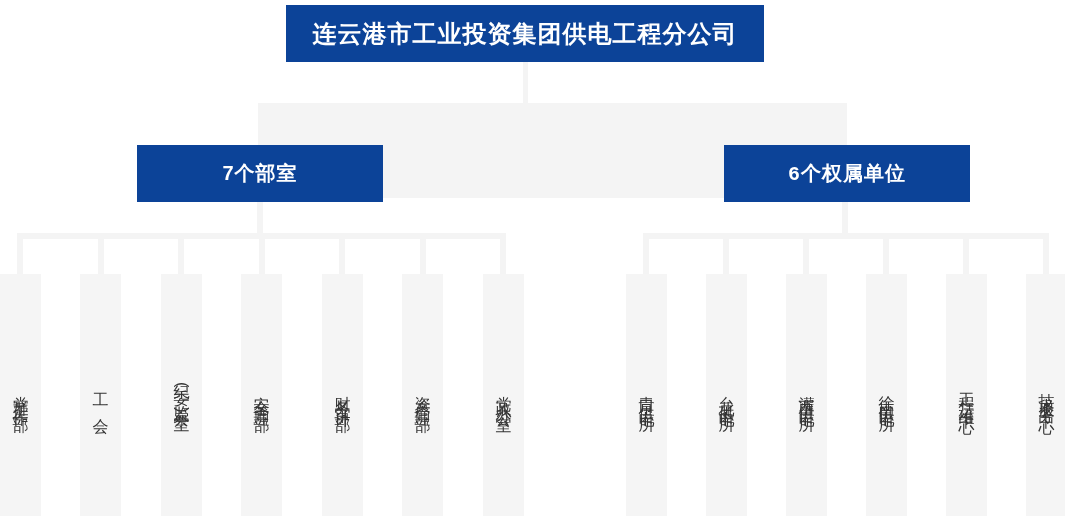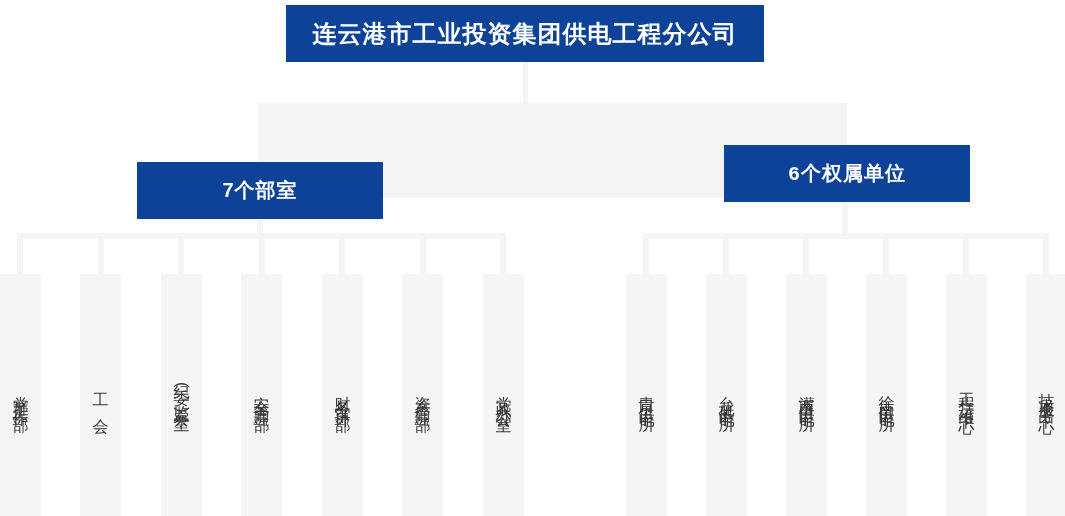--- a/index.html
+++ b/index.html
@@ -17,21 +17,21 @@
     background: #0c4398;
     color: #ffffff;
     display: flex;
     align-items: center;
     justify-content: center;
     font-weight: bold;
     z-index: 3;
     letter-spacing: 1px;
   }
   .root-box  { left: 286px; top: 5px;   width: 478px; height: 57px; font-size: 24px; }
-  .branch-l  { left: 137px; top: 162px; width: 246px; height: 57px; font-size: 20px; }
+  .branch-l  { left: 137px; top: 145px; width: 246px; height: 57px; font-size: 20px; }
   .branch-r  { left: 724px; top: 145px; width: 246px; height: 57px; font-size: 20px; font-family: Liberation Mono, monospace; }
 
   
   .conn { position: absolute; background: #f4f4f4; }
   .trunk-band  { left: 258px; top: 103px; width: 589px; height: 95px; z-index: 1; }
   .root-drop   { left: 523px; top: 62px;  width: 5px;  height: 41px; }
   .branch-drop { top: 202px; width: 6px; height: 31px; z-index: 2; }
   .drop-l { left: 257px; }
   .drop-r { left: 842px; }
   .hline { top: 233px; height: 6px; }

